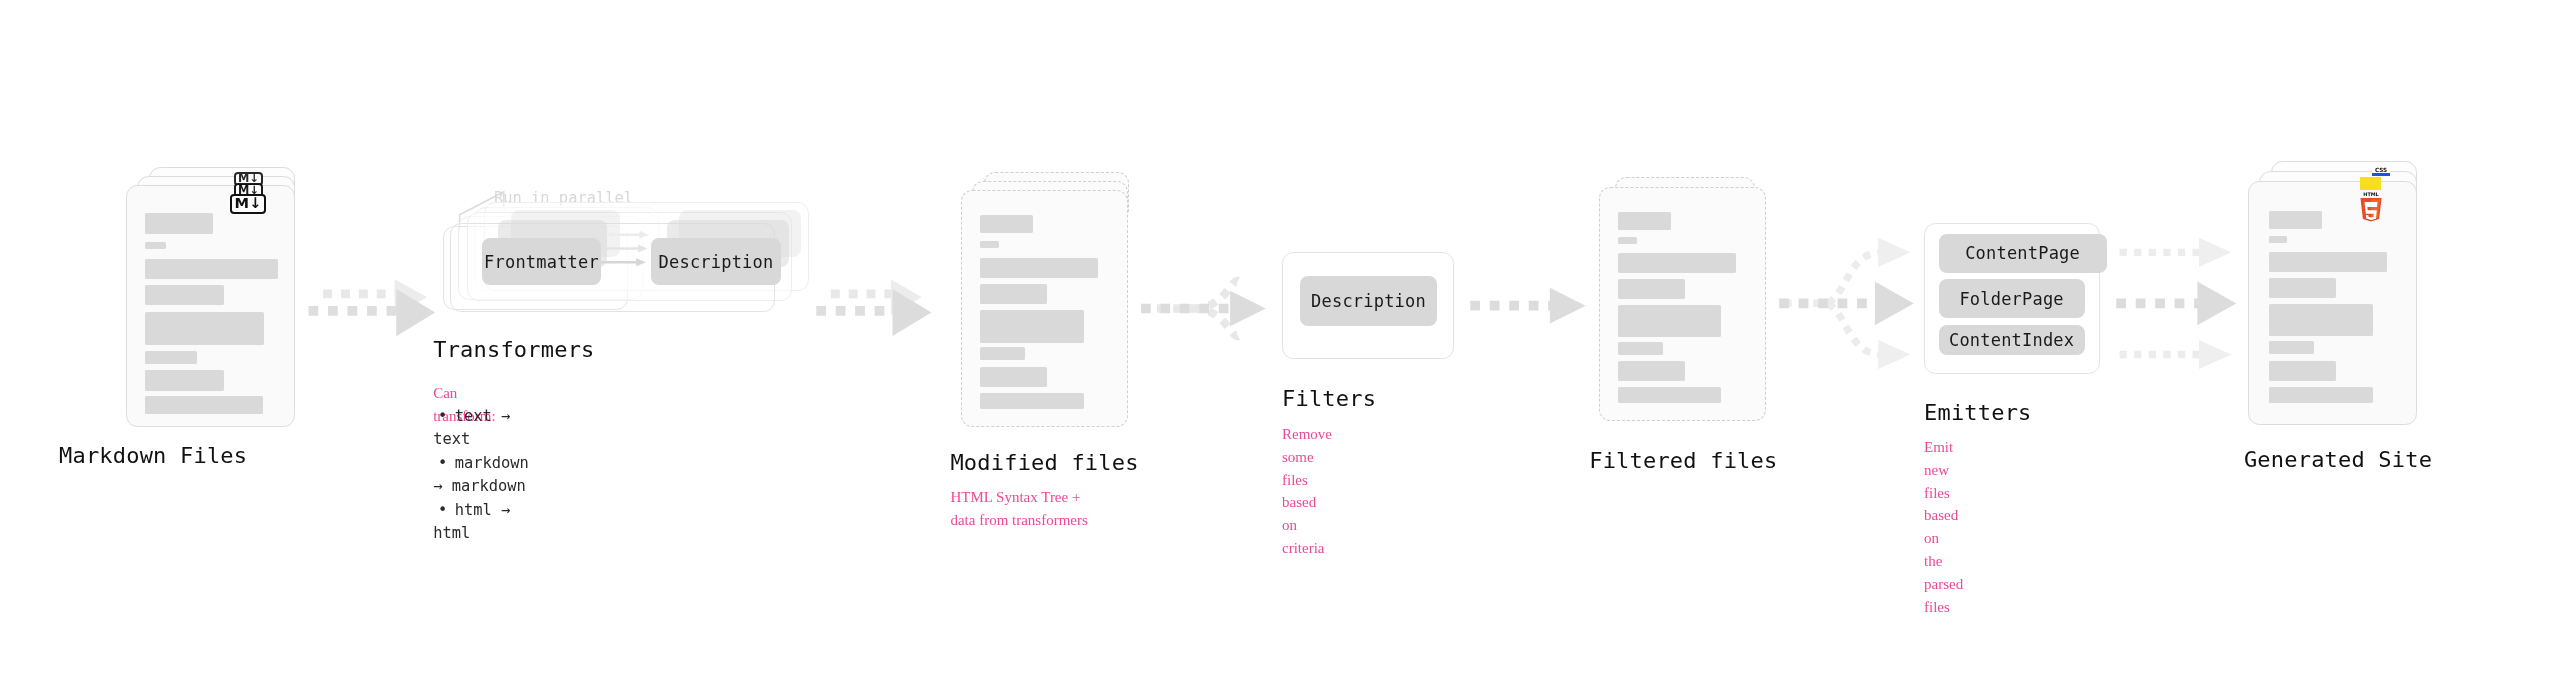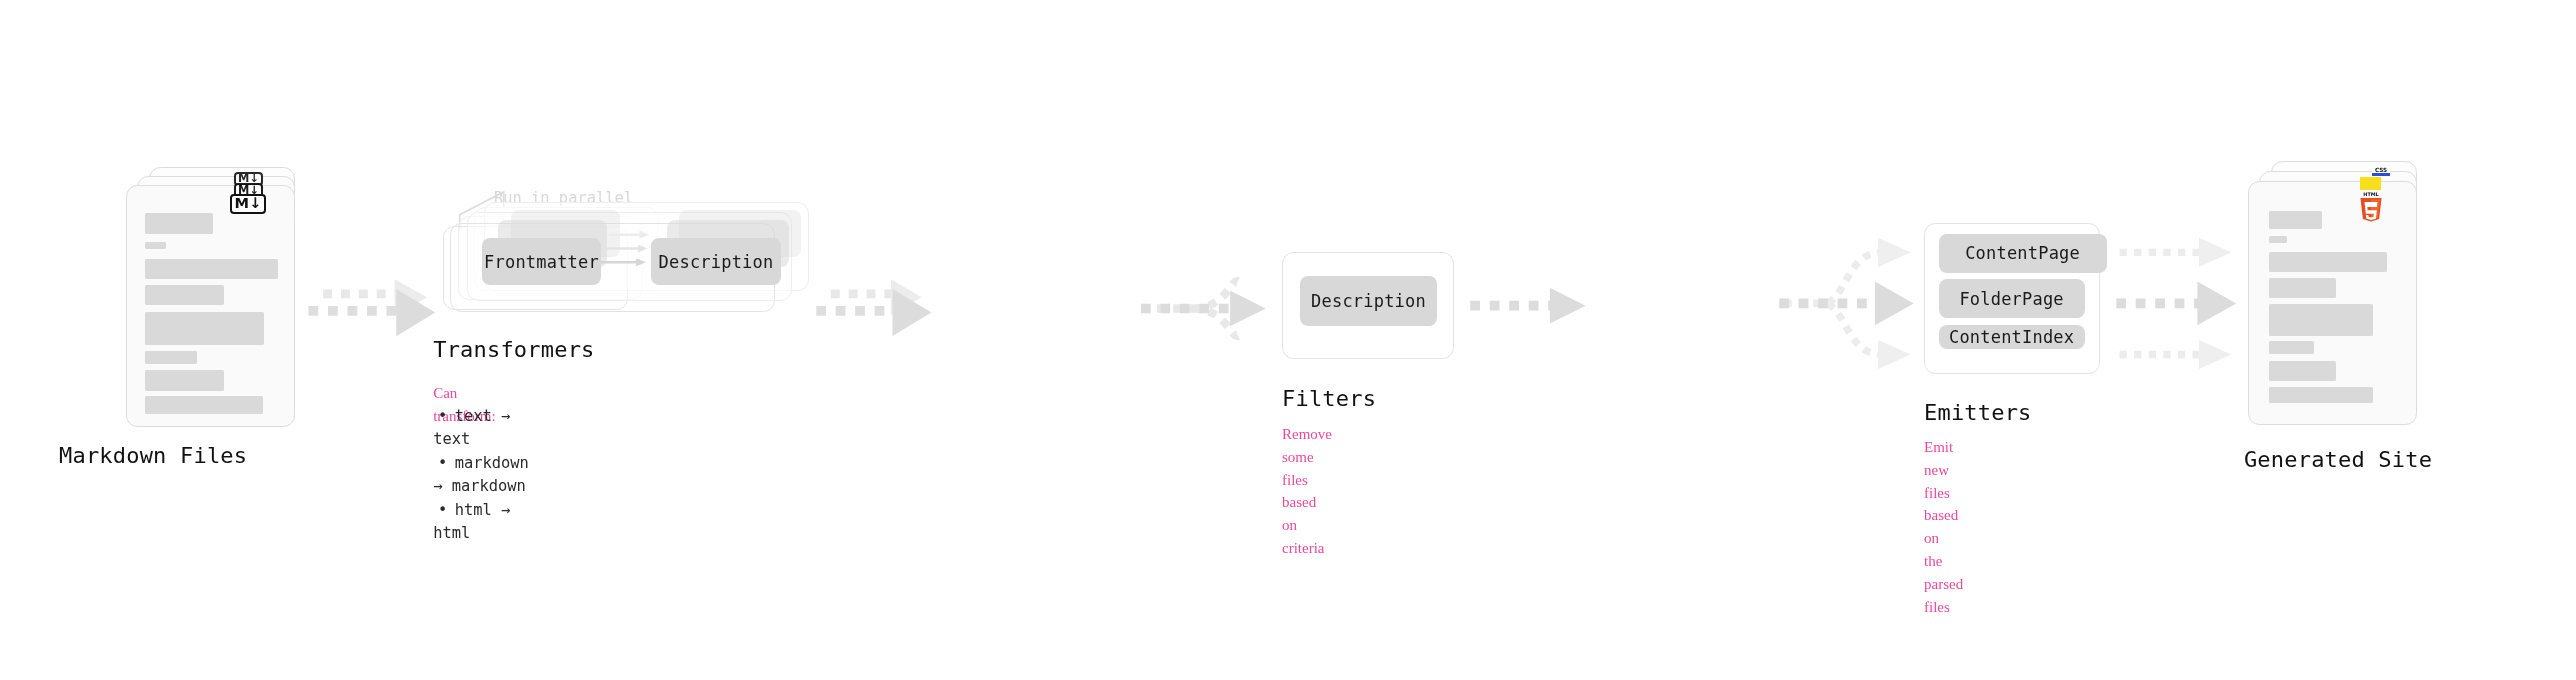--- a/index.html
+++ b/index.html
@@ -198,20 +198,39 @@
     <g stroke="#e8e8e8" stroke-width="11" stroke-dasharray="11 11" fill="none">
       <line x1="22" y1="22" x2="100" y2="22"></line>
     </g>
     <polygon points="96,4 134,26 96,48" fill="#ececec"></polygon>
     <g stroke="#dedede" stroke-width="12" stroke-dasharray="12 12" fill="none">
       <line x1="4" y1="43" x2="100" y2="43"></line>
     </g>
     <polygon points="98,16 146,45 98,74" fill="#dcdcdc"></polygon>
   </svg>
 
+  <div class="node" style="left:961px; top:167px;">
+    <div class="cardstack" style="width:187px;height:268px;">
+      <div class="card dashed" style="left:23px; top:4.9px;  width:145px; height:49px;"></div>
+      <div class="card dashed" style="left:11.4px; top:14px; width:156px; height:49px;"></div>
+      <div class="card dashed" style="left:0px;  top:23px; width:167px; height:237px;">
+        <div class="bar" style="left:18px; top:24.4px; width:53px;  height:18px;"></div>
+        <div class="bar" style="left:18px; top:50px; width:18.7px;  height:7.3px;"></div>
+        <div class="bar" style="left:18px; top:67px; width:118px; height:20.3px;"></div>
+        <div class="bar" style="left:18px; top:93px;width:67px;  height:20.3px;"></div>
+        <div class="bar" style="left:18px; top:119px;width:104px; height:32.5px;"></div>
+        <div class="bar" style="left:18px; top:156px;width:45px;  height:13px;"></div>
+        <div class="bar" style="left:18px; top:176px;width:67px;  height:20.3px;"></div>
+        <div class="bar" style="left:18px; top:202px;width:104px; height:16.3px;"></div>
+      </div>
+    </div>
+    <div class="title" style="left:-10.6px; top:283px;">Modified files</div>
+    <div class="subtitle" style="left:-10.6px; top:319px;">HTML Syntax Tree +
+data from transformers</div>
+  </div>
 
   <svg style="left:1136px; top:268px;" width="138" height="81" viewBox="0 0 170 100">
     <path d="M6 50 L70 50 M70 50 C 110 50, 118 12, 126 16" stroke="#e8e8e8" stroke-width="10" stroke-dasharray="10 10" fill="none"></path>
     <path d="M6 50 L70 50 M70 50 C 110 50, 118 88, 126 84" stroke="#e8e8e8" stroke-width="10" stroke-dasharray="10 10" fill="none"></path>
     <g stroke="#dcdcdc" stroke-width="12" stroke-dasharray="12 12" fill="none">
       <line x1="6" y1="50" x2="118" y2="50"></line>
     </g>
     <polygon points="116,28 160,50 116,72" fill="#dcdcdc"></polygon>
   </svg>
 
@@ -223,37 +242,53 @@
 on criteria</div>
   </div>
 
   <svg style="left:1467px; top:286px;" width="130" height="41" viewBox="0 0 160 50">
     <g stroke="#dcdcdc" stroke-width="12" stroke-dasharray="12 12" fill="none">
       <line x1="4" y1="24" x2="104" y2="24"></line>
     </g>
     <polygon points="102,2 146,24 102,46" fill="#dcdcdc"></polygon>
   </svg>
 
+  <div class="node" style="left:1599px; top:177px;">
+    <div class="cardstack" style="width:187px;height:260px;">
+      <div class="card dashed" style="left:16.3px; top:0px;  width:140px; height:47px;"></div>
+      <div class="card dashed" style="left:0px;  top:9.8px; width:167px; height:234px;">
+        <div class="bar" style="left:18px; top:24.4px; width:53px;  height:18px;"></div>
+        <div class="bar" style="left:18px; top:49px; width:18.7px;  height:7.3px;"></div>
+        <div class="bar" style="left:18px; top:65px; width:118px; height:20.3px;"></div>
+        <div class="bar" style="left:18px; top:91px;width:67px;  height:20.3px;"></div>
+        <div class="bar" style="left:18px; top:117px;width:103px; height:32.5px;"></div>
+        <div class="bar" style="left:18px; top:154px;width:45px;  height:13px;"></div>
+        <div class="bar" style="left:18px; top:173px;width:67px;  height:20.3px;"></div>
+        <div class="bar" style="left:18px; top:199px;width:103px; height:16.3px;"></div>
+      </div>
+    </div>
+    <div class="title" style="left:-9.8px; top:271px;">Filtered files</div>
+  </div>
 
   <svg style="left:1776px; top:228px;" width="154" height="150" viewBox="0 0 190 185">
     <path d="M10 93 L58 93 C 86 93, 86 30, 130 30" stroke="#ececec" stroke-width="9" stroke-dasharray="9 9" fill="none"></path>
     <polygon points="126,12 166,30 126,48" fill="#efefef"></polygon>
     <path d="M10 93 L58 93 C 86 93, 86 156, 130 156" stroke="#ececec" stroke-width="9" stroke-dasharray="9 9" fill="none"></path>
     <polygon points="126,138 166,156 126,174" fill="#efefef"></polygon>
     <g stroke="#dcdcdc" stroke-width="12" stroke-dasharray="12 12" fill="none">
       <line x1="4" y1="93" x2="126" y2="93"></line>
     </g>
     <polygon points="122,66 170,93 122,120" fill="#dcdcdc"></polygon>
   </svg>
 
   <div class="node" style="left:1924px; top:223px;">
     <div class="groupbox" style="left:0px; top:0px; width:176px; height:151px;"></div>
     <div class="chip" style="left:14.6px; top:10.6px;  width:168px; height:39px;">ContentPage</div>
     <div class="chip" style="left:14.6px; top:56px;  width:146px; height:39px;text-align:center;">FolderPage</div>
-    <div class="chip" style="left:14.6px; top:102px; width:146px; height:24px;">ContentIndex</div>
+    <div class="chip" style="left:14.6px; top:102px; width:146px; height:30px;">ContentIndex</div>
     <div class="title" style="left:0px; top:177px;">Emitters</div>
     <div class="subtitle" style="left:0px; top:213px;">Emit new files based on
 the parsed files</div>
   </div>
 
   <svg style="left:2113px; top:228px;" width="146" height="150" viewBox="0 0 180 185">
     <g stroke="#ececec" stroke-width="9" stroke-dasharray="9 9" fill="none">
       <line x1="8" y1="30" x2="110" y2="30"></line>
       <line x1="8" y1="156" x2="110" y2="156"></line>
     </g>

